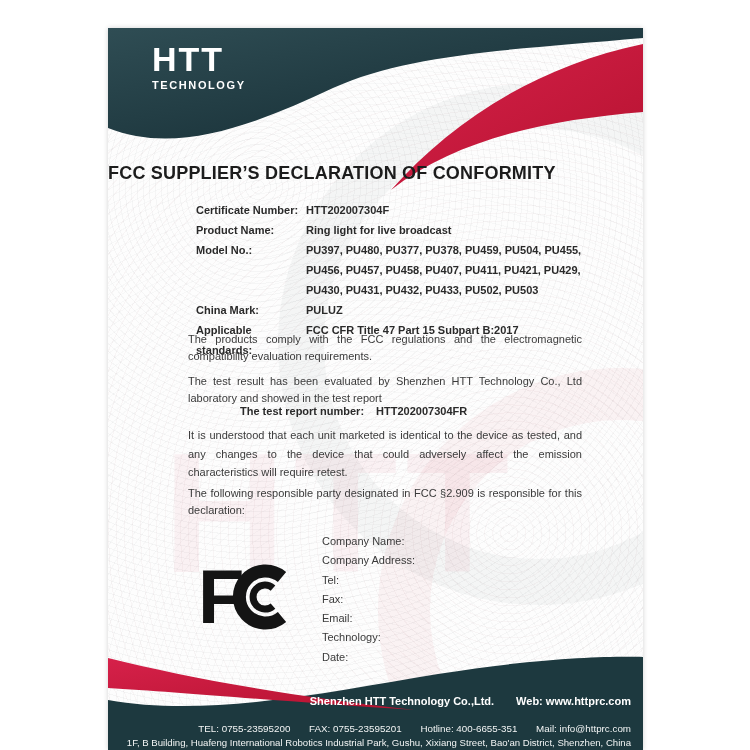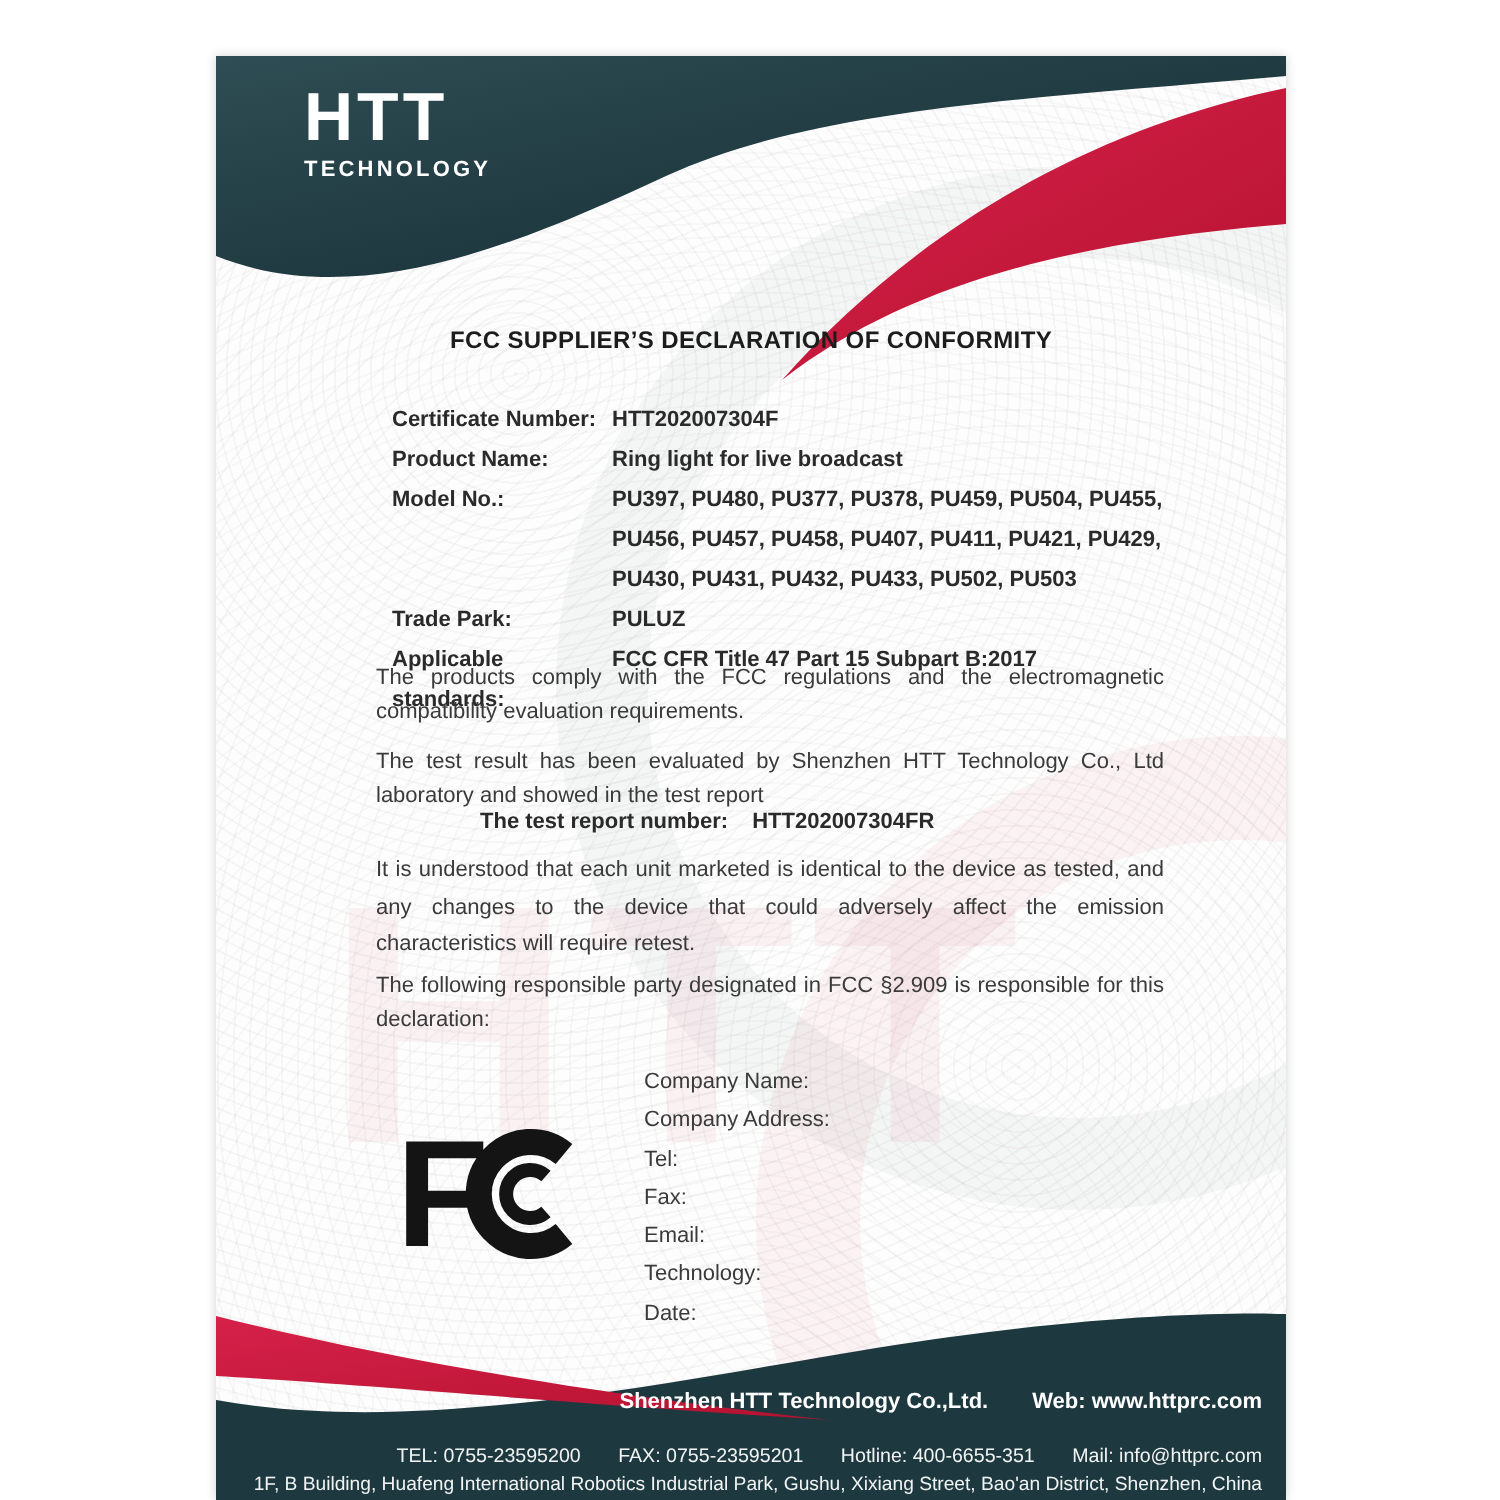--- a/index.html
+++ b/index.html
@@ -18,22 +18,22 @@
   .wm-ring2{position:absolute;left:270px;top:340px;width:380px;height:380px;border-radius:50%;
            border:52px solid rgba(205,30,64,0.05);}
   .wm-text{position:absolute;left:55px;top:400px;font-size:170px;font-weight:bold;
            letter-spacing:8px;color:rgba(205,30,64,0.055);line-height:1;}
   .deco{position:absolute;left:0;width:535px;pointer-events:none;}
   .deco.top{top:0;height:200px;}
   .deco.bottom{bottom:0;height:120px;}
   .logo{position:absolute;left:44px;top:14px;color:#ffffff;line-height:1;}
   .logo .t1{font-size:34px;font-weight:bold;letter-spacing:2px;}
   .logo .t2{font-size:11px;font-weight:bold;letter-spacing:1.6px;margin-top:4px;}
-  .title{position:absolute;left:0;top:135px;width:535px;text-align:center;
-         font-size:12px;font-weight:bold;color:#1c1c1c;letter-spacing:0.2px;}
+  .title{position:absolute;left:0;top:135px;width:535px;text-align:left;
+         font-size:18px;font-weight:bold;color:#1c1c1c;letter-spacing:0.2px;}
   .info{position:absolute;left:88px;top:172px;right:50px;font-size:11px;color:#222;}
   .info .row{display:flex;line-height:20px;}
   .info .lbl{width:110px;flex:0 0 110px;font-weight:bold;color:#2a2a2a;}
   .info .val{font-weight:bold;color:#2a2a2a;}
   .para{position:absolute;left:80px;width:394px;font-size:11px;line-height:17px;
         color:#3a3a3a;text-align:justify;}
   .report{position:absolute;left:132px;top:377px;font-size:11px;font-weight:bold;color:#2a2a2a;}
   .report .rv{margin-left:12px;text-align:center;}
   .fields{position:absolute;left:214px;top:504px;font-size:11px;color:#3a3a3a;line-height:19.3px;}
   .fcc{position:absolute;left:93px;top:531px;}
@@ -87,21 +87,21 @@
       </div>
       <div class="row">
         <span class="lbl">Model No.:</span>
         <span class="val">
           <div>PU397, PU480, PU377, PU378, PU459, PU504, PU455,</div>
           <div>PU456, PU457, PU458, PU407, PU411, PU421, PU429,</div>
           <div>PU430, PU431, PU432, PU433, PU502, PU503</div>
         </span>
       </div>
       <div class="row">
-        <span class="lbl">Trade Park:</span>
+        <span class="lbl">China Mark:</span>
         <span class="val">PULUZ</span>
       </div>
       <div class="row">
         <span class="lbl">Applicable standards:</span>
         <span class="val">FCC CFR Title 47 Part 15 Subpart B:2017</span>
       </div>
     </div>
 
     <div class="para" style="top:303px">The products comply with the FCC regulations and the electromagnetic compatibility evaluation requirements.</div>
     <div class="para" style="top:345px">The test result has been evaluated by Shenzhen HTT Technology Co., Ltd laboratory and showed in the test report</div>

